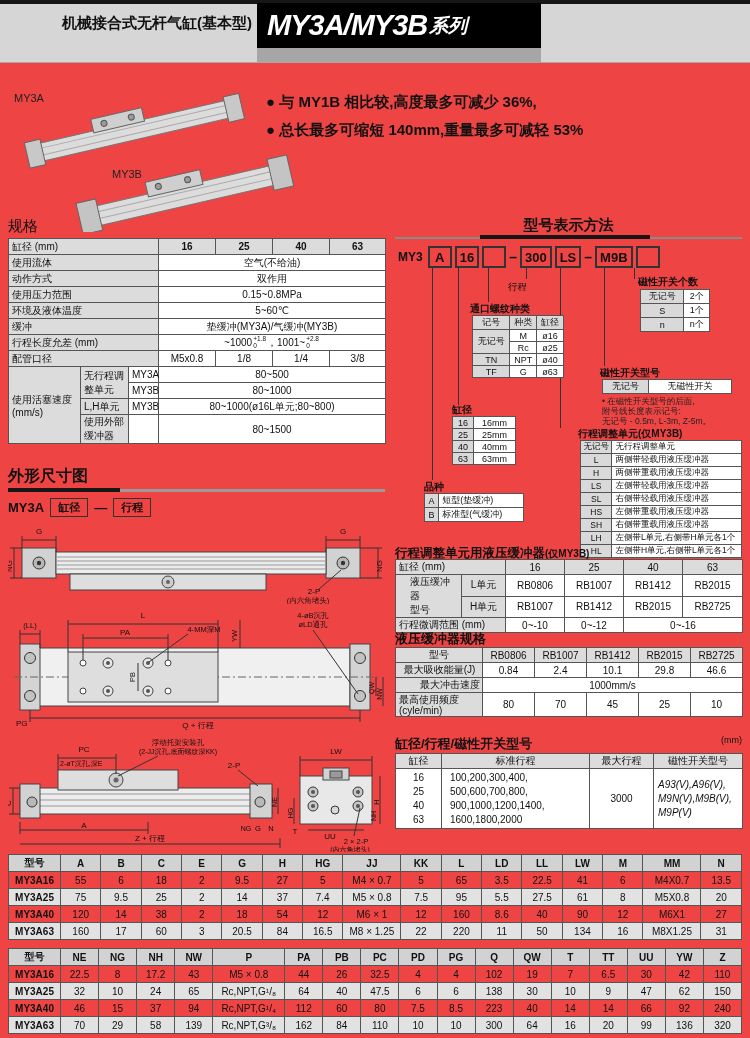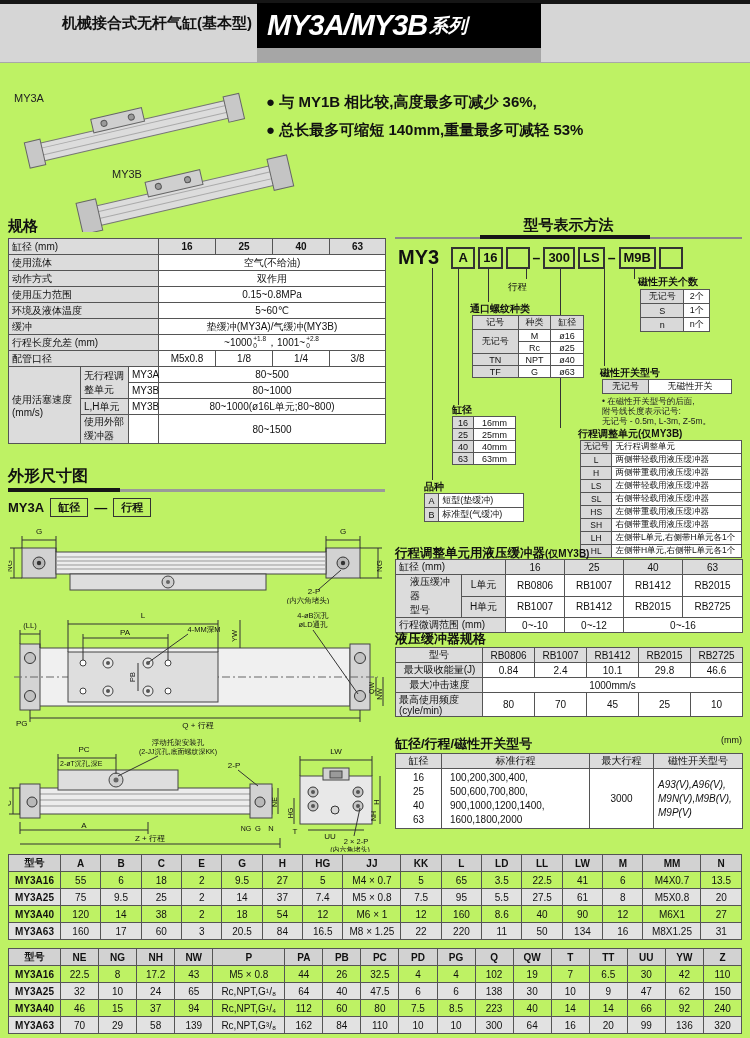--- a/index.html
+++ b/index.html
@@ -1,51 +1,51 @@
 <!DOCTYPE html>
 <html><head>
 <meta charset="utf-8">
 <style>
   html,body{margin:0;padding:0;background:#fff;}
-  #page{position:relative;width:750px;height:1038px;background:#bef264;
+  #page{position:relative;width:750px;height:1038px;background:#ef4444;
         font-family:"Liberation Sans","DejaVu Sans",sans-serif;color:#111;overflow:hidden;}
   .abs{position:absolute;}
   
   .topline{left:0;top:0;width:750px;height:4px;background:#161616;}
   .band{left:0;top:4px;width:750px;height:59px;background:#d6d6d6;border-bottom:1px solid #a8a8a8;box-sizing:border-box;}
   .htitle{left:10px;top:13px;width:242px;text-align:right;font-weight:bold;line-height:20px;}
   .htitle .l1{font-size:15px;}
   .htitle .l2{font-size:14px;}
   .series{left:257px;top:3px;width:284px;height:45px;background:#000;color:#fff;display:flex;align-items:center;padding-left:10px;box-sizing:border-box;}
   .series .main{font-size:29px;font-style:italic;font-weight:bold;letter-spacing:-1px;}
   .series .suf{font-size:19px;font-style:italic;font-weight:bold;margin-left:2px;}
   .series-shadow{left:257px;top:48px;width:284px;height:14px;background:#a6a6a6;}
   
   .features{left:266px;top:88px;font-size:15px;font-weight:bold;line-height:28px;}
   .features .row{white-space:nowrap;}
   .plabel{font-size:11px;color:#222;}
   
-  .sec-title{font-size:15px;font-weight:bold;}
+  .sec-title{font-size:15px;font-weight:normal;}
   .big-title{font-size:16px;font-weight:bold;}
   
   table{border-collapse:collapse;}
   td,th{border:1px solid #555;padding:0 2px;box-sizing:border-box;}
   
   .spec{left:8px;top:238px;width:377px;font-size:10px;table-layout:fixed;}
   .spec td{height:16px;text-align:center;background:#fff;}
   .spec td.lab{background:#dcdcdc;text-align:left;padding-left:3px;}
   .spec td.lab2{background:#fff;text-align:left;padding-left:3px;}
   .spec td.hd{background:#dcdcdc;font-weight:bold;}
   .stk{display:inline-flex;flex-direction:column;font-size:6.5px;line-height:6.5px;vertical-align:middle;margin:0 1px;text-align:left;}
   
   .m-title{left:395px;top:216px;width:347px;text-align:center;font-size:15px;font-weight:bold;}
   .m-under1{left:395px;top:237px;width:347px;height:2px;background:#8a8a8a;}
   .m-under2{left:480px;top:235px;width:170px;height:4px;background:#161616;}
   .mrow{left:398px;top:246px;display:flex;align-items:center;gap:3px;}
-  .mrow .pref{font-size:20px;font-weight:bold;margin-right:9px;}
+  .mrow .pref{font-size:12px;font-weight:bold;margin-right:2px;}
   .mrow .mbox{border:2px solid #333;height:18px;min-width:14px;display:flex;align-items:center;justify-content:center;font-size:13px;font-weight:bold;padding:0 3px;}
   .mrow .dash{font-size:14px;font-weight:bold;}
   .vl{position:absolute;width:1px;background:#333;}
   .mini-title{position:absolute;font-size:10px;font-weight:bold;white-space:nowrap;}
   .mt{position:absolute;font-size:9px;background:#fff;}
   .mt td{height:12px;text-align:center;background:#fff;}
   .mt td.c0{background:#d9d9d9;}
   .mt td.lft{text-align:left;padding-left:3px;}
   .note{position:absolute;font-size:8.5px;line-height:10px;color:#222;white-space:nowrap;}
   
@@ -402,21 +402,21 @@
           <td>1个</td>
         </tr>
         <tr>
           <td class="c0">n</td>
           <td>n个</td>
         </tr>
       </tbody>
     </table>
 
   <div class="mini-title" style="left:470px;top:302px;">通口螺纹种类</div>
-  <table class="mt" style="left:472px;top:315px;width:112px;border-radius:25px;">
+  <table class="mt" style="left:472px;top:315px;width:92px;border-radius:25px;">
     <tbody>
         <tr>
           <td class="c0">记号</td>
           <td class="c0">种类</td>
           <td class="c0">缸径</td>
         </tr>
     <tr>
           <td class="c0" rowspan="2">无记号</td>
           <td>M</td>
           <td>ø16</td>
@@ -597,21 +597,21 @@
     </tr>
     <tr>
       <td class="lab" style="text-align:center;padding-left:3px;">最大吸收能量(J)</td>
       <td>0.84</td>
           <td>2.4</td>
       <td>10.1</td>
           <td>29.8</td>
       <td>46.6</td>
     </tr>
     <tr>
-      <td class="lab" style="text-align:center;padding-left:3px;">最大冲击速度</td>
+      <td class="lab" style="text-align:right;padding-left:3px;">最大冲击速度</td>
       <td colspan="5">1000mm/s</td>
     </tr>
     <tr>
       <td class="lab pre" style="text-align:left;padding-left:3px;height:24px;line-height:11px;">最高使用频度
 (cyle/min)</td>
       <td>80</td>
           <td>70</td>
       <td>45</td>
           <td>25</td>
       <td>10</td>

